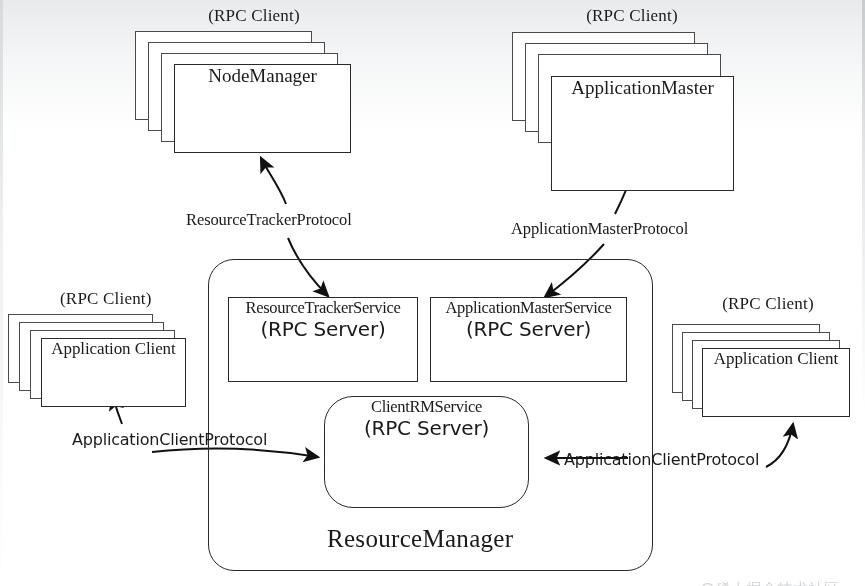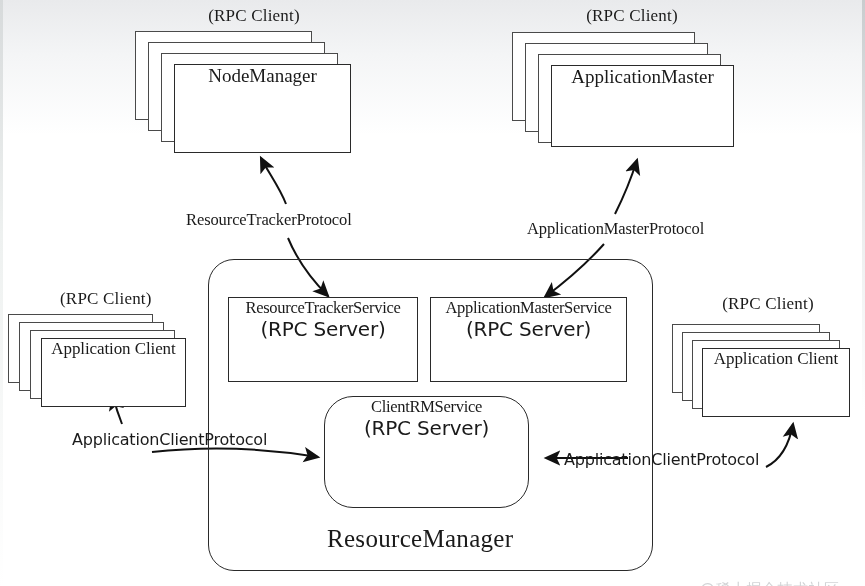--- a/index.html
+++ b/index.html
@@ -164,27 +164,27 @@
   <div class="ghost" style="left:161px; top:53px; width:177px; height:89px;"></div>
   <div class="node" style="left:174px; top:64px; width:177px; height:89px;">
     <span class="single">NodeManager</span>
   </div>
 
   <div class="rpc-label" style="left:512px; top:6px; width:240px;">(RPC Client)</div>
 
   <div class="ghost" style="left:512px; top:32px; width:183px; height:89px;"></div>
   <div class="ghost" style="left:525px; top:43px; width:183px; height:89px;"></div>
   <div class="ghost" style="left:538px; top:54px; width:183px; height:89px;"></div>
-  <div class="node" style="left:551px; top:65px; width:183px; height:82px;">
+  <div class="node" style="left:551px; top:76px; width:183px; height:115px;">
     <span class="single">ApplicationMaster</span>
   </div>
 
   <div class="proto-label proto-serif" style="left:186px; top:210px;text-align:right;">ResourceTrackerProtocol</div>
 
-  <div class="proto-label proto-serif" style="left:527px; top:219px;">ApplicationMasterProtocol</div>
+  <div class="proto-label proto-serif" style="left:511px; top:219px;">ApplicationMasterProtocol</div>
 
   <div class="rm-container" style="left:208px; top:259px; width:445px; height:312px;"></div>
 
   <div class="rm-title" style="left:327px; top:525px;">ResourceManager</div>
 
   <div class="node" style="left:228px; top:297px; width:190px; height:85px;">
     <span class="line1">ResourceTrackerService</span>
     <span class="line2">(RPC Server)</span>
   </div>
 

